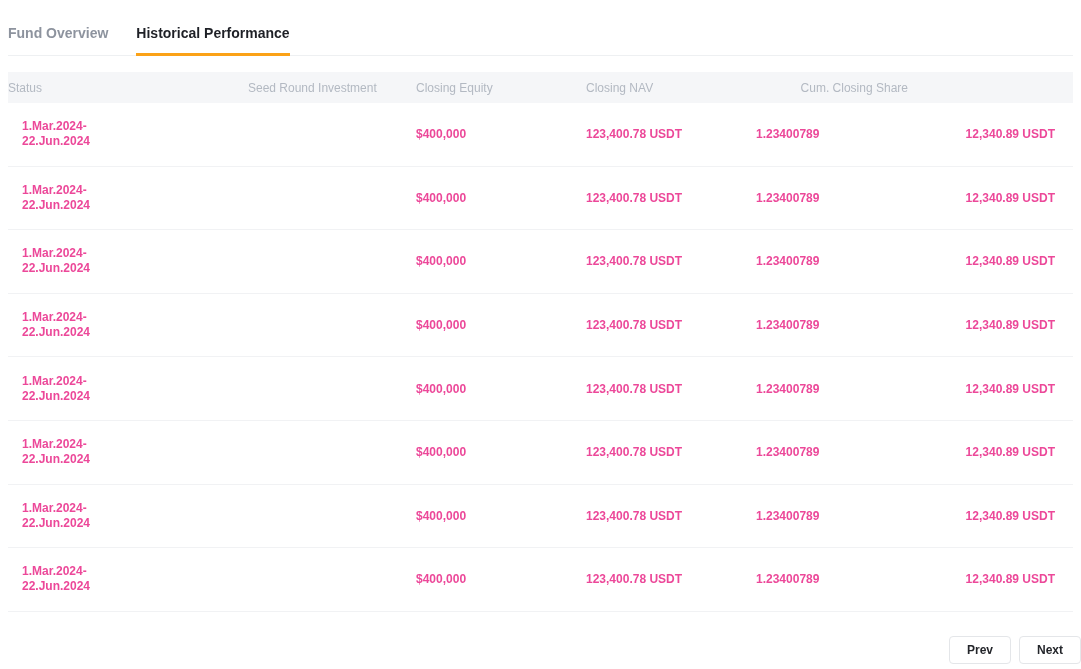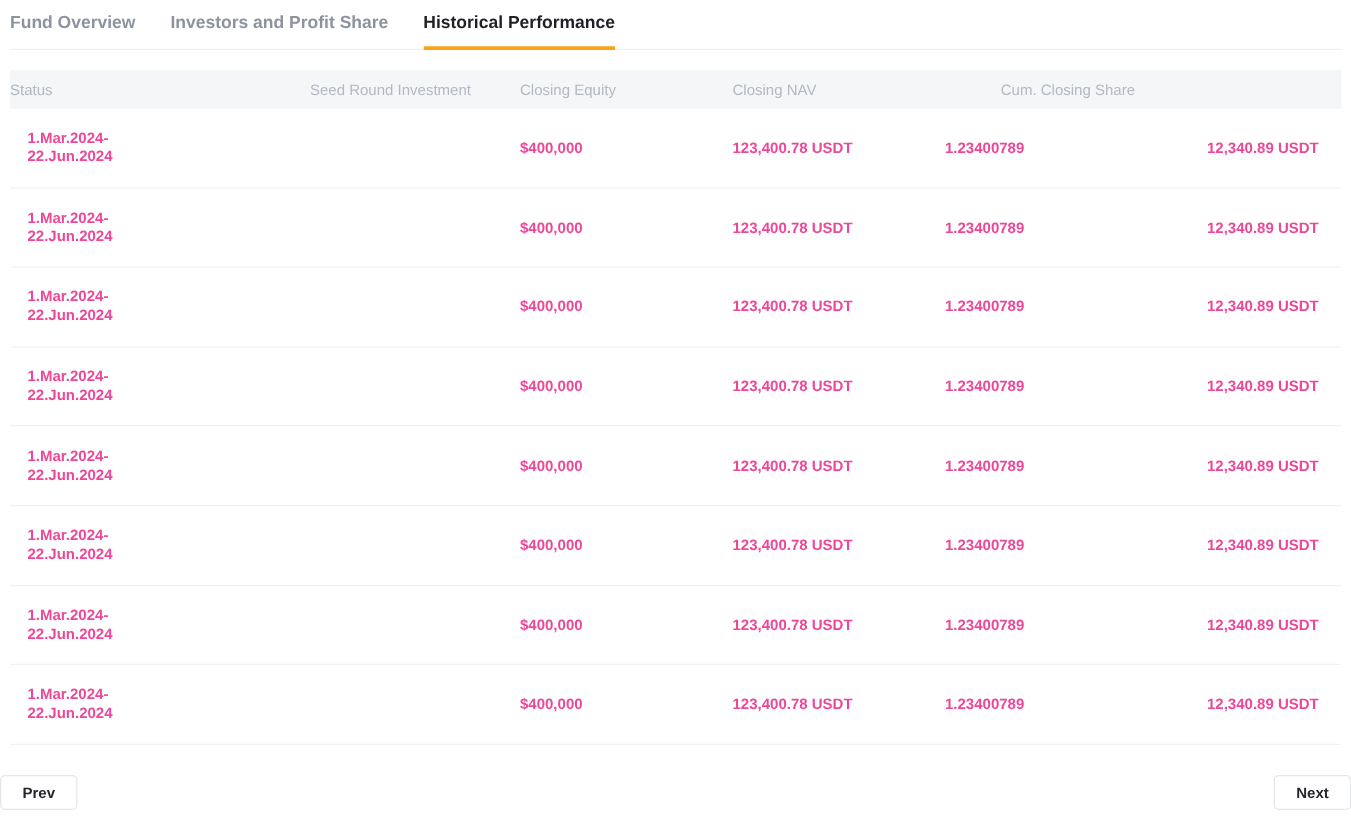--- a/index.html
+++ b/index.html
@@ -4,21 +4,21 @@
 <style>
   * { margin: 0; padding: 0; box-sizing: border-box; }
   html, body {
     width: 1081px; height: 669px;
     background: #ffffff;
     font-family: "Liberation Sans", "DejaVu Sans", sans-serif;
     overflow: hidden;
   }
   
   .tabbar {
-    margin: 0 8px;
+    margin: 16px 8px;
     padding-top: 9px;
     border-bottom: 1px solid #eef0f2;
     display: flex;
     align-items: flex-end;
   }
   .tab {
     font-size: 14px;
     font-weight: 700;
     color: #8d939e;
     padding-bottom: 12px;
@@ -57,42 +57,41 @@
     font-size: 12px;
     font-weight: 700;
   }
   .td.c1, .th.c1 { padding-left: 14px; }
   .td.c6, .th.c6 { text-align: right; padding-right: 18px; }
   .cycle span { display: block; line-height: 15px; }
   
   .pagination {
     margin-top: 24px;
     display: flex;
-    justify-content: space-between;
+    justify-content: flex-end;
     gap: 8px;
   }
   .page-btn {
     background: #ffffff;
     border: 1px solid #e4e6e9;
     border-radius: 4px;
     padding: 6px 17px;
     font-family: "Liberation Sans", "DejaVu Sans", sans-serif;
     font-size: 12px;
     font-weight: 700;
     color: #24262b;
     cursor: pointer;
     line-height: 14px;
   }
 </style>
 </head>
 <body>
 
 <div class="tabbar">
   <div class="tab">Fund Overview</div>
-  <div class="tab">Investors and Profit Share</div>
   <div class="tab active">Historical Performance</div>
 </div>
 
 <div class="table">
   <div class="thead">
     <div class="th c2">Status</div>
     <div class="th c3">Seed Round Investment</div>
     <div class="th c4">Closing Equity</div>
     <div class="th c5">Closing NAV</div>
     <div class="th c6">Cum. Closing Share</div>

